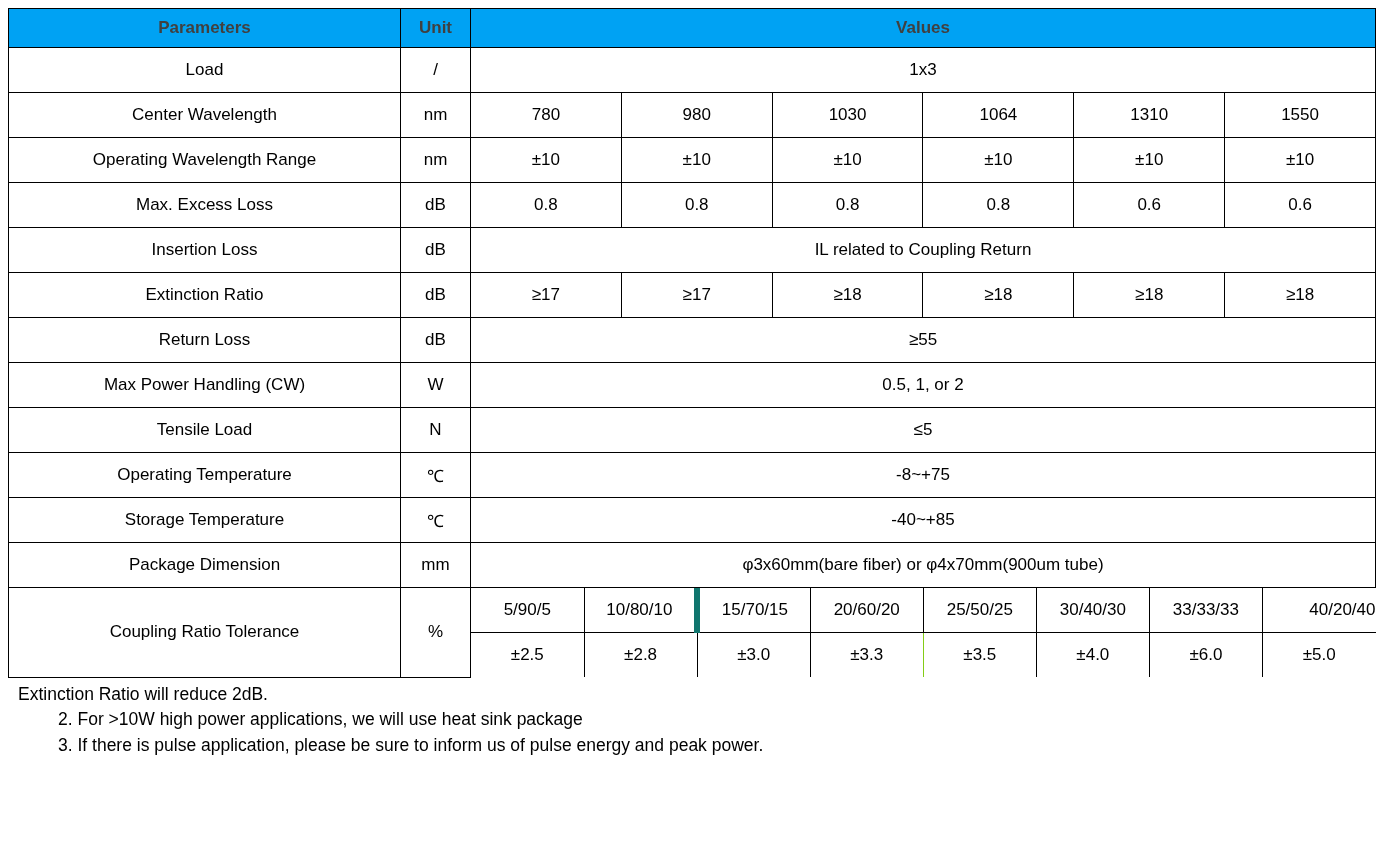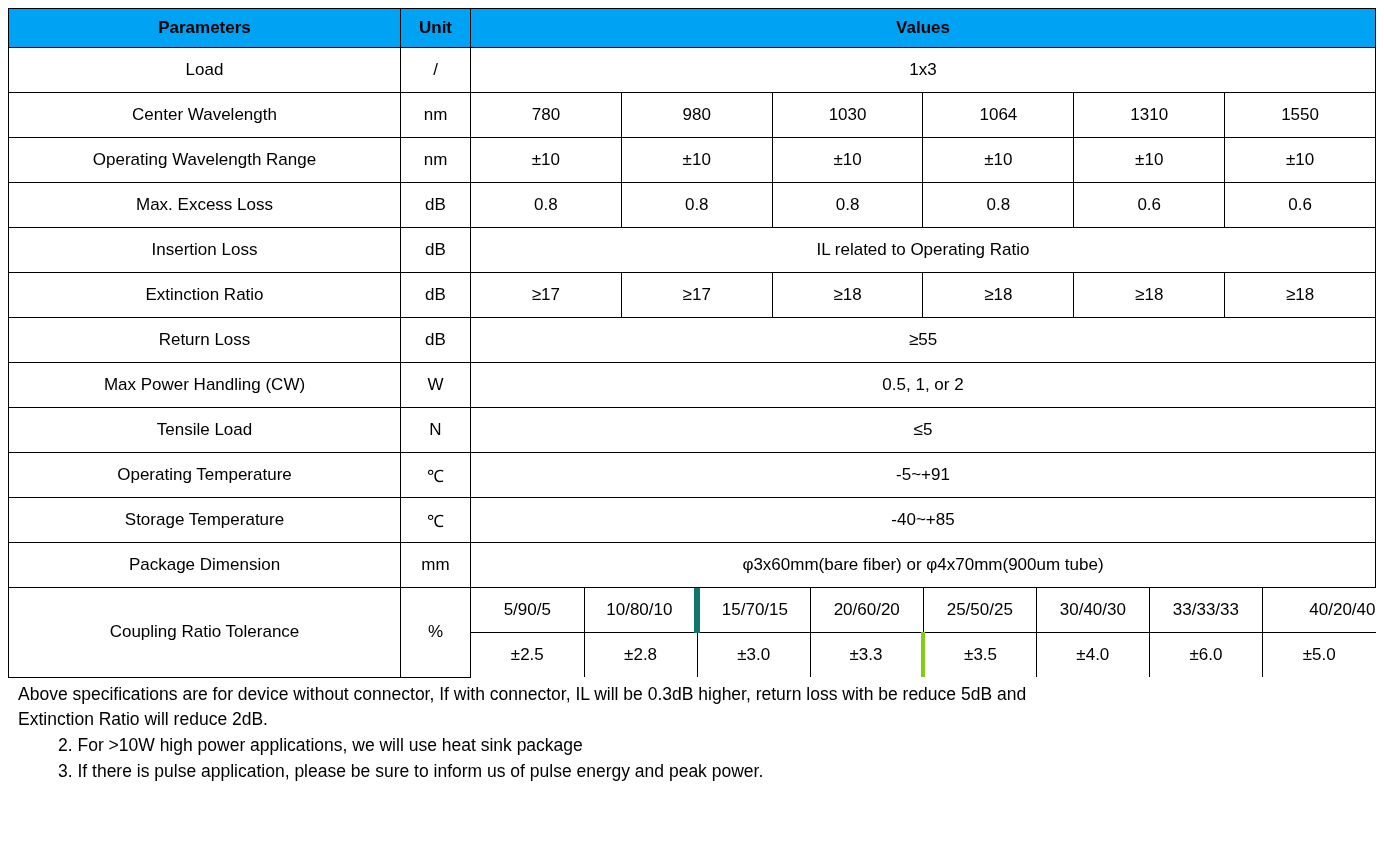--- a/index.html
+++ b/index.html
@@ -31,21 +31,21 @@
     font-size: 17px;
     font-weight: normal;
     text-align: center;
     vertical-align: middle;
     padding: 0;
     height: 44px;
     background: #ffffff;
   }
   table.spec thead th {
     background: #00a2f3;
-    color: #000000;
+    color: #404040;
     font-weight: bold;
     height: 38px;
     font-size: 17px;
   }
   .col-param { width: 392px; }
   .col-unit { width: 70px; }
   td.param {
     text-align: left;
     padding-left: 30px;
     font-size: 17px;
@@ -131,21 +131,21 @@
         <td>0.8</td>
         <td>0.8</td>
         <td>0.8</td>
         <td>0.6</td>
         <td>0.6</td>
       </tr>
 
       <tr>
         <td class="param">Insertion Loss</td>
         <td class="unit">dB</td>
-        <td class="wide" colspan="6">IL related to Operating Ratio</td>
+        <td class="wide" colspan="6">IL related to Coupling Return</td>
       </tr>
 
       <tr>
         <td class="param">Extinction Ratio</td>
         <td class="unit">dB</td>
         <td>≥17</td>
         <td>≥17</td>
         <td>≥18</td>
         <td>≥18</td>
         <td>≥18</td>
@@ -166,21 +166,21 @@
 
       <tr>
         <td class="param">Tensile Load</td>
         <td class="unit">N</td>
         <td class="wide" colspan="6">≤5</td>
       </tr>
 
       <tr>
         <td class="param">Operating Temperature</td>
         <td class="unit">℃</td>
-        <td class="wide" colspan="6">-5~+91</td>
+        <td class="wide" colspan="6">-8~+75</td>
       </tr>
 
       <tr>
         <td class="param">Storage Temperature</td>
         <td class="unit">℃</td>
         <td class="wide" colspan="6">-40~+85</td>
       </tr>
 
       <tr>
         <td class="param">Package Dimension</td>
@@ -201,34 +201,33 @@
               <td class="cr-head" style="border:none;border-right:1px solid #000;border-bottom:1px solid #000;">20/60/20</td>
               <td class="cr-head" style="border:none;border-right:1px solid #000;border-bottom:1px solid #000;">25/50/25</td>
               <td class="cr-head" style="border:none;border-right:1px solid #000;border-bottom:1px solid #000;">30/40/30</td>
               <td class="cr-head" style="border:none;border-right:1px solid #000;border-bottom:1px solid #000;">33/33/33</td>
               <td class="cr-head" style="border:none;border-bottom:1px solid #000;text-align:right;">40/20/40</td>
             </tr>
             <tr>
               <td class="cr-val" style="border:none;border-right:1px solid #000;height:40px;">±2.5</td>
               <td class="cr-val" style="border:none;border-right:1px solid #000;">±2.8</td>
               <td class="cr-val" style="border:none;border-right:1px solid #000;">±3.0</td>
-              <td class="cr-val" style="border:none;border-right:4px solid #84cc16;margin-top:42px;">±3.3</td>
+              <td class="cr-val" style="border:none;border-right:1px solid #84cc16;margin-top:42px;">±3.3</td>
               <td class="cr-val" style="border:none;border-right:1px solid #000;">±3.5</td>
               <td class="cr-val" style="border:none;border-right:1px solid #000;">±4.0</td>
               <td class="cr-val" style="border:none;border-right:1px solid #000;">±6.0</td>
               <td class="cr-val" style="border:none;">±5.0</td>
             </tr>
           </tbody>
             </table>
         </td>
       </tr>
 
     </tbody>
   </table>
 
   <div class="notes">
-    <p class="note-cont">Above specifications are for device without connector, If with connector, IL will be 0.3dB higher, return loss with be reduce 5dB and</p>
     <p class="note-cont">Extinction Ratio will reduce 2dB.</p>
     <p class="note-indent">2.  For &gt;10W high power applications, we will use heat sink package</p>
     <p class="note-indent">3.  If there is pulse application, please be sure to inform us of pulse energy and peak power.</p>
   </div>
 
 </div>
 
 </body></html>

